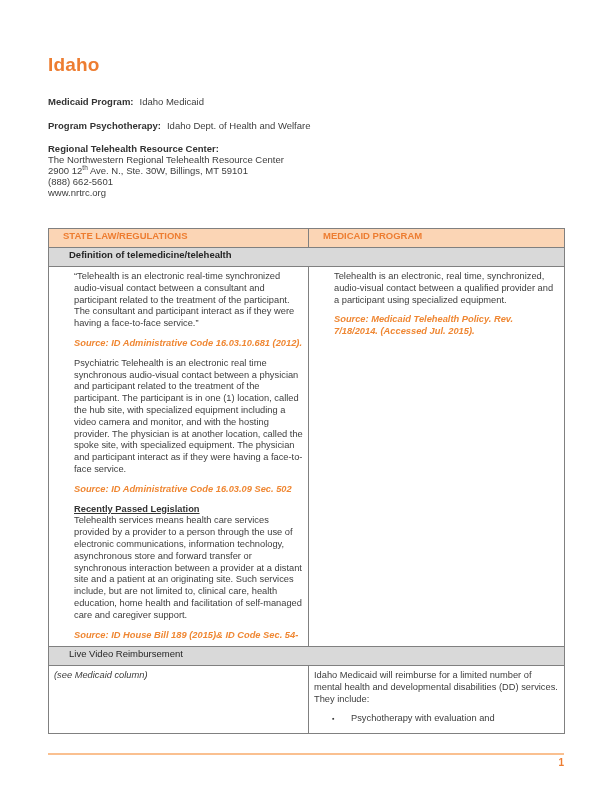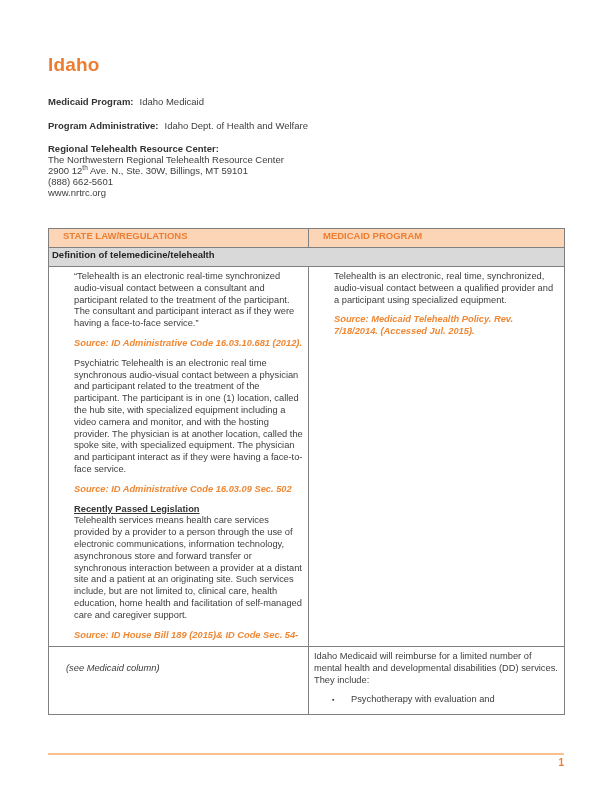--- a/index.html
+++ b/index.html
@@ -26,33 +26,33 @@
   table.tbl{
     position:absolute;left:48px;top:228px;width:516px;
     border-collapse:collapse;table-layout:fixed;
   }
   table.tbl td{border:1px solid #808080;vertical-align:top;}
   td.head{
     background:#FBD5B5;height:16px;padding:1px 14px;vertical-align:middle;
     font-size:9.5px;font-weight:bold;color:#ED7D31;
   }
   td.section{
-    background:#D9D9D9;height:16px;padding:1px 3px;vertical-align:middle;
+    background:#D9D9D9;height:16px;padding:1px 20px;vertical-align:middle;
     font-size:9.5px;color:#262626;
   }
   td.section.bold{font-weight:bold;}
   td.content{padding:4px 5px;font-size:9.3px;line-height:11.8px;color:#3d3d3d;}
   .cellbox{overflow:hidden;}
   .cellbox.tall{height:371px;margin-left:20px;}
   .cellbox.short{height:59px;}
   .para{margin:0 0 8px 0;}
   .src{margin:0 0 8px 0;font-weight:bold;font-style:italic;color:#EF8733;}
   .src.last{margin:0;}
   .subhead{margin:0;font-weight:bold;text-decoration:underline;color:#333333;}
-  .note{margin:12px;font-style:italic;}
+  .note{margin:0;font-style:italic;}
   .bullet{display:flex;margin:8px 0 0 16px;}
   .bdot{width:19px;flex:0 0 19px;font-size:7px;line-height:11.8px;text-align:left;padding-left:2px;}
 
   .footer-rule{
     position:absolute;left:48px;top:753px;width:516px;height:2px;background:#FAC090;
   }
   .page-num{
     position:absolute;left:48px;top:757px;width:516px;text-align:right;
     font-size:10px;font-weight:bold;color:#ED7D31;
   }
@@ -62,21 +62,21 @@
 
 <div class="page">
 
   <h1 class="title">Idaho</h1>
 
   <div class="info line-medicaid">
     <span class="lbl">Medicaid Program:</span><span class="val">Idaho Medicaid</span>
   </div>
 
   <div class="info line-admin">
-    <span class="lbl">Program Administrative:</span><span class="val">Idaho Dept. of Health and Welfare</span>
+    <span class="lbl">Program Psychotherapy:</span><span class="val">Idaho Dept. of Health and Welfare</span>
   </div>
 
   <div class="info rtrc">
     <span class="lbl">Regional Telehealth Resource Center:</span>
     <div>The Northwestern Regional Telehealth Resource Center</div>
     <div><span>2900 12</span><span class="sup">th</span><span> Ave. N., Ste. 30W, Billings, MT 59101</span></div>
     <div>(888) 662-5601</div>
     <div>www.nrtrc.org</div>
   </div>
 
@@ -106,20 +106,23 @@
           </div>
         </td>
         <td class="content">
           <div class="cellbox tall">
             <p class="para">Telehealth is an electronic, real time, synchronized, audio-visual contact between a qualified provider and a participant using specialized equipment.</p>
             <p class="src">Source: Medicaid Telehealth Policy. Rev. 7/18/2014. (Accessed Jul. 2015).</p>
           </div>
         </td>
       </tr>
       <tr>
+        <td class="section" colspan="2">Live Video Reimbursement</td>
+      </tr>
+      <tr>
         <td class="content">
           <div class="cellbox short">
             <p class="note">(see Medicaid column)</p>
           </div>
         </td>
         <td class="content">
           <div class="cellbox short">
             <p class="para" style="margin:0;">Idaho Medicaid will reimburse for a limited number of mental health and developmental disabilities (DD) services.  They include:</p>
             <div class="bullet">
               <span class="bdot">▪</span>

